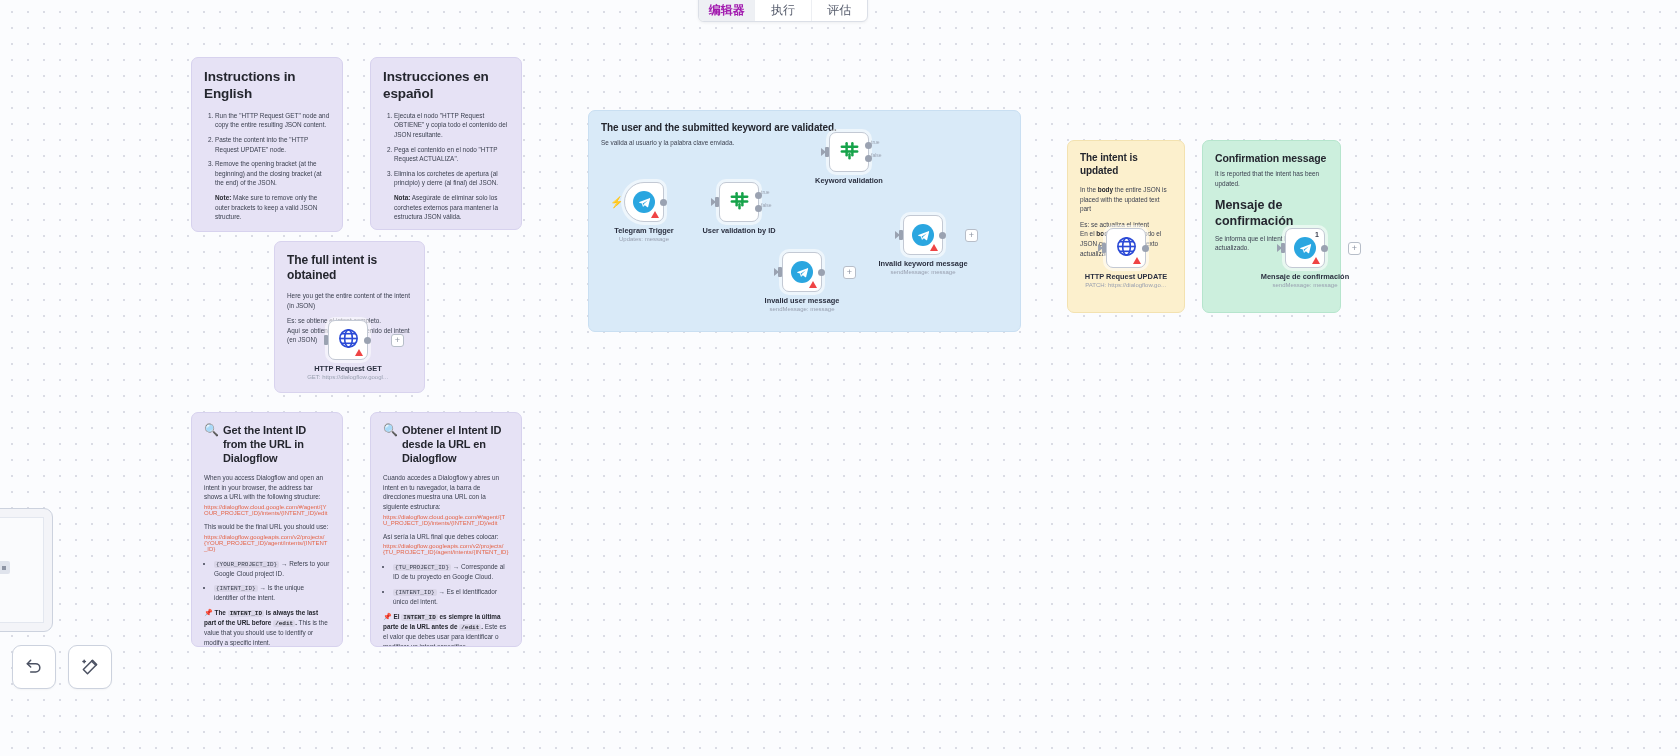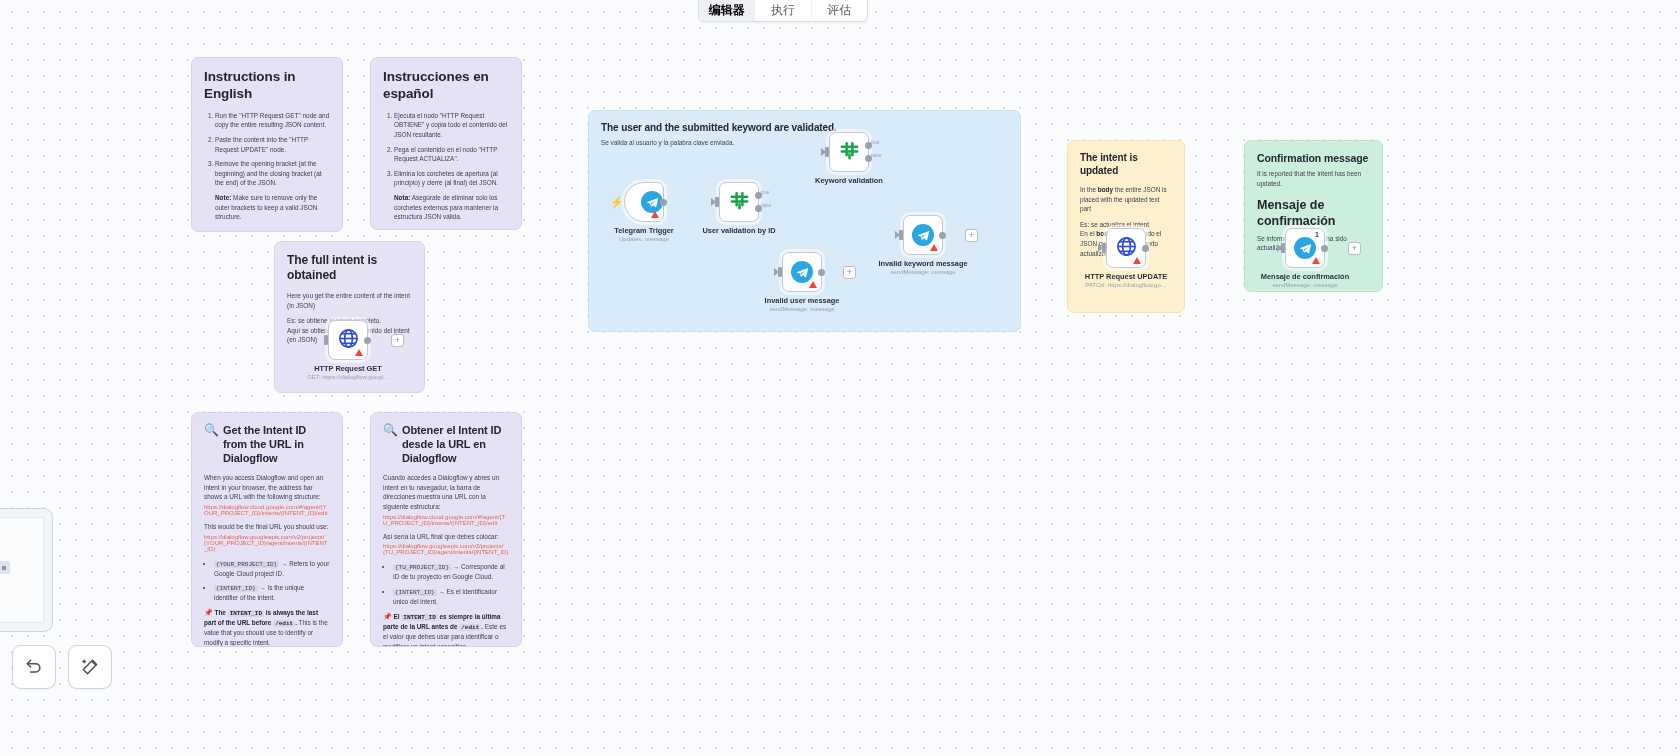--- a/index.html
+++ b/index.html
@@ -26,21 +26,21 @@
     border-radius: 6px;
     display: flex; align-items: flex-end;
     box-shadow: 0 1px 3px rgba(0,0,0,.06);
     overflow: hidden;
   }
   .tab {
     flex: 1; height: 22px; line-height: 22px;
     font-size: 12px; color: #555b6b; text-align: center;
     border-right: 1px solid #edeff3;
   }
-  .tab.active { background: #eef0f4; color: #000000; font-weight: bold;}
+  .tab.active { background: #eef0f4; color: #a21caf; font-weight: bold;}
   .tab:last-child { border-right: none; }
 
   
   .sticky {
     position: absolute;
     border-radius: 7px;
     padding: 11px 12px;
     overflow: hidden;
   }
   .sticky.purple { background: #e6e2f5; border: 1px solid #d7d2ee; }
@@ -80,21 +80,21 @@
   #blue-group p  { font-size: 6.4px; color: #3d4250; }
 
   
   .node {
     position: absolute; width: 40px; height: 40px;
     background: #fff; border: 1px solid #c3c9d4;
     border-radius: 7px;
     display: flex; align-items: center; justify-content: center;
     box-shadow: 0 0 0 3px rgba(255,255,255,.55);
   }
-  .node.trigger { border-top-left-radius: 20px; border-bottom-left-radius: 20px; justify-content: flex-end; }
+  .node.trigger { border-top-left-radius: 20px; border-bottom-left-radius: 20px; }
   .node .warn {
     position: absolute; right: 4px; bottom: 3px;
     width: 0; height: 0;
     border-left: 4px solid transparent; border-right: 4px solid transparent;
     border-bottom: 7px solid #ef4444;
   }
   .node .badge {
     position: absolute; right: 5px; top: 2px;
     font-size: 7px; font-weight: bold; color: #3a3f4d;
   }
@@ -304,21 +304,21 @@
     <h1 style="font-size:10px;">The intent is updated</h1>
     <p>
       <span>In the </span><b>body</b><span> the entire JSON is placed with the updated text part</span>
     </p>
     <p style="margin-bottom:0">Es: se actualiza el intent</p>
     <p>
       <span>En el </span><b>body</b><span> se coloca todo el JSON con la parte del texto actualizada</span>
     </p>
   </div>
 
-  <div class="sticky green" id="n-conf" style="left:1244px;top:140px;width:139px;height:152px;">
+  <div class="sticky green" id="n-conf" style="left:1202px;top:140px;width:139px;height:173px;">
     <h1 style="font-size:10.5px;margin-bottom:4px;">Confirmation message</h1>
     <p>It is reported that the intent has been updated.</p>
     <h2>Mensaje de confirmación</h2>
     <p>Se informa que el intent ha sido actualizado.</p>
   </div>
 
   <svg class="wires">
     <g stroke="#9aa2b1" stroke-width="1.2" fill="none">
       <path d="M666,202 L716,202"></path>
       <path d="M762,194 C790,190 800,160 828,152"></path>

